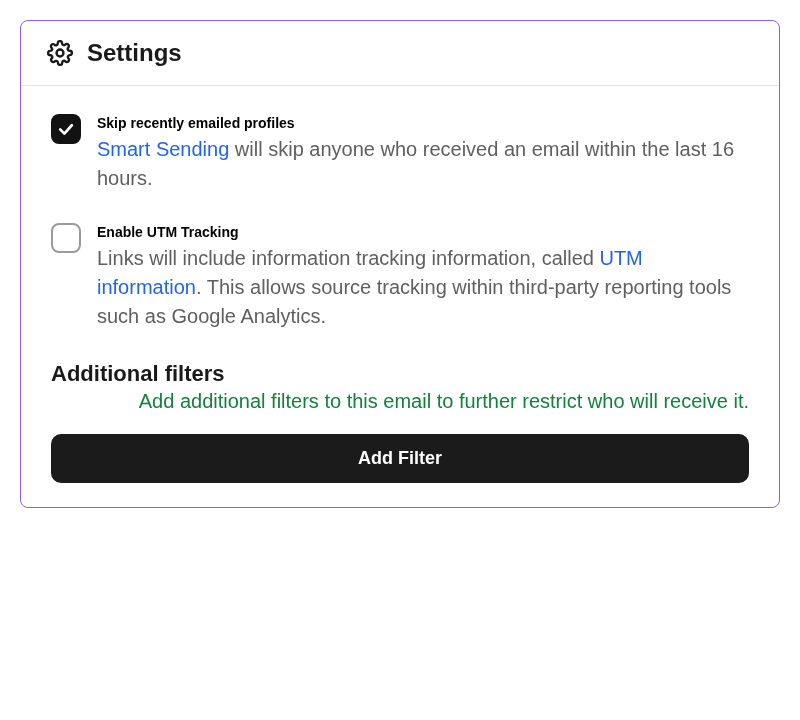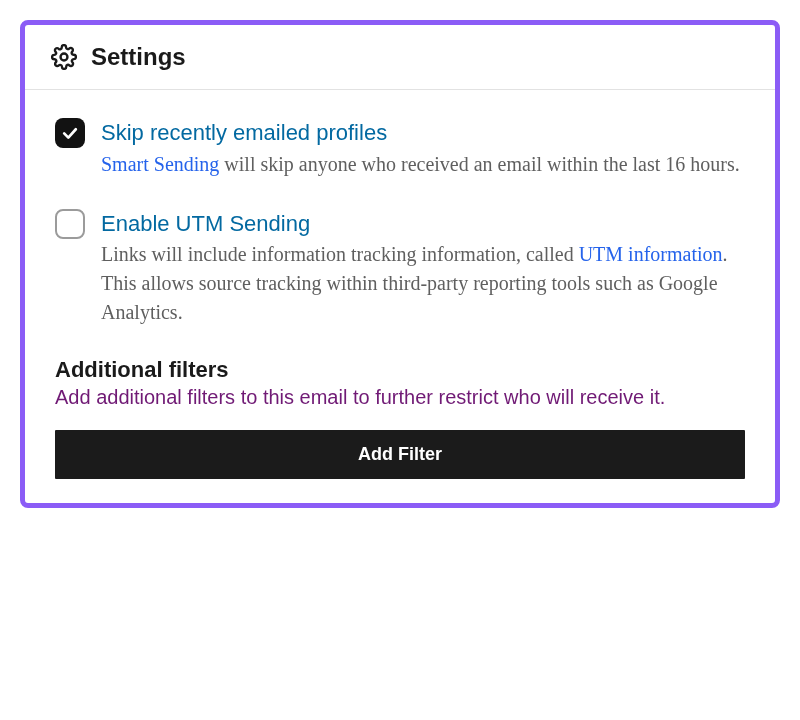--- a/index.html
+++ b/index.html
@@ -8,21 +8,21 @@
       padding: 0;
     }
     body {
       font-family: -apple-system, BlinkMacSystemFont, "Segoe UI", Helvetica, Arial, sans-serif;
       background: #ffffff;
       padding: 20px;
       width: 800px;
       height: 720px;
     }
     .settings-card {
-      border: 5px solid #8b5cf6;
+      border: 1px solid #8b5cf6;
       border-radius: 8px;
       overflow: hidden;
     }
     .card-header {
       display: flex;
       align-items: center;
       gap: 14px;
       padding: 18px 26px;
       border-bottom: 1px solid #e2e2e2;
     }
@@ -67,60 +67,60 @@
       background: #ffffff;
     }
     .checkbox svg {
       width: 20px;
       height: 20px;
     }
     .option-content {
       flex: 1;
     }
     .option-title {
-      font-size: 22px;
-      color: #0369a1;
-      font-weight: 400;
+      font-size: 14px;
+      color: #000000;
+      font-weight: 700;
       line-height: 1.35;
       margin-bottom: 2px;
     }
     .option-desc {
       font-size: 20px;
       color: #5f5f5f;
       line-height: 1.45;
-      font-family: Liberation Serif, serif;
     }
     .link {
       color: #2563eb;
       text-decoration: none;
       cursor: pointer;
     }
     .section-title {
       font-size: 22px;
       font-weight: 700;
       color: #1a1a1a;
       margin-top: 28px;
     }
     .section-desc {
       font-size: 20px;
-      color: #701a75;
+      color: #15803d;
       line-height: 1.45;
       margin-bottom: 18px;
+      text-align: right;
     }
     .add-filter-btn {
       display: block;
       width: 100%;
       background: #1b1b1b;
       color: #ffffff;
       font-size: 18px;
       font-weight: 600;
       text-align: center;
       padding: 14px 0;
       border: none;
-      border-radius: 1px;
+      border-radius: 10px;
       cursor: pointer;
     }
   </style>
 </head>
 <body>
 
 <div class="settings-card">
   <div class="card-header">
     <span class="gear-icon">
       <svg viewBox="0 0 24 24" width="26" height="26" fill="none" stroke="currentColor" stroke-width="2.2" stroke-linecap="round" stroke-linejoin="round">
@@ -143,21 +143,21 @@
         <div class="option-title">Skip recently emailed profiles</div>
         <div class="option-desc">
           <a class="link">Smart Sending</a><span> will skip anyone who received an email within the last 16 hours.</span>
         </div>
       </div>
     </div>
 
     <div class="option-row">
       <div class="checkbox unchecked"></div>
       <div class="option-content">
-        <div class="option-title">Enable UTM Sending</div>
+        <div class="option-title">Enable UTM Tracking</div>
         <div class="option-desc">
           <span>Links will include information tracking information, called </span><a class="link">UTM information</a><span>. This allows source tracking within third-party reporting tools such as Google Analytics.</span>
         </div>
       </div>
     </div>
 
     <div class="section-title">Additional filters</div>
     <div class="section-desc">Add additional filters to this email to further restrict who will receive it.</div>
     <button class="add-filter-btn">Add Filter</button>
 

